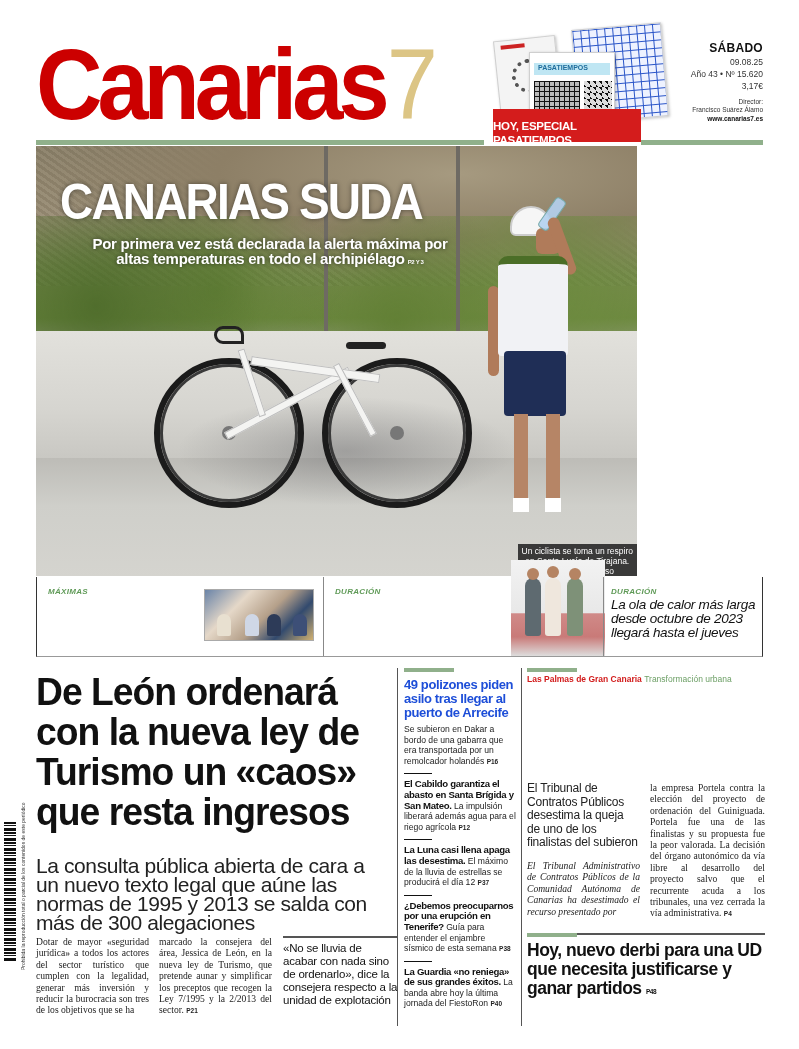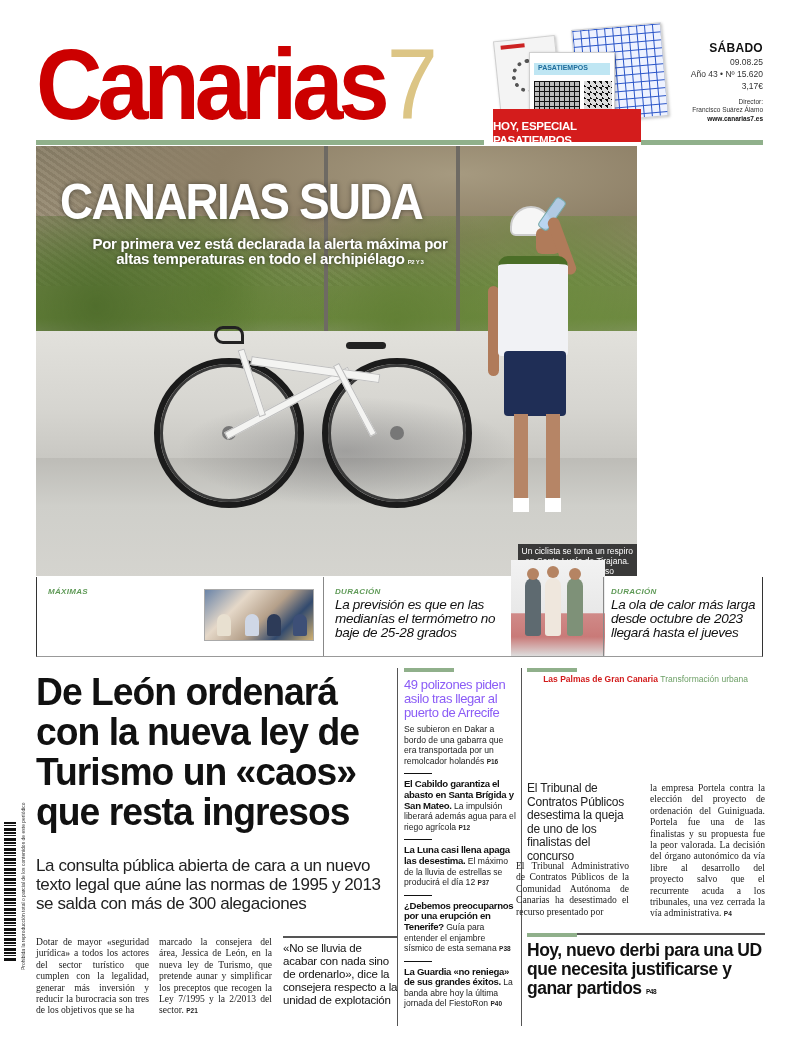--- a/index.html
+++ b/index.html
@@ -100,41 +100,41 @@
     background: linear-gradient(135deg, #6a84a8 0%, #e5d8c8 30%, #b5a08a 55%, #324a6e 75%, #d0b070 100%); border: 1px solid #aaa; }
   .photo-meeting .p { position: absolute; bottom: 4px; width: 14px; height: 22px; border-radius: 7px 7px 2px 2px; }
   .photo-people { position: absolute; left: 474px; top: -17px; width: 94px; height: 96px;
     background: linear-gradient(180deg, #f2f2f2 0%, #e8e8e8 55%, #d08a88 56%, #c97a78 80%, #ddd 100%); }
   .photo-people .p { position: absolute; top: 18px; width: 16px; height: 58px; border-radius: 8px 8px 3px 3px; }
   .photo-people .h { position: absolute; width: 12px; height: 12px; border-radius: 50%; background: #b58463; }
 
   
   .lead-title { position: absolute; left: 36px; top: 672px; width: 345px; font-weight: 700; font-size: 38px; line-height: 40px; letter-spacing: -1px; color: #111;
     transform: scaleX(0.98); transform-origin: left; }
-  .lead-sub { position: absolute; left: 36px; top: 856px; width: 350px; font-size: 17px; line-height: 19px; color: #222; letter-spacing: -0.4px; }
+  .lead-sub { position: absolute; left: 36px; top: 856px; width: 350px; font-size: 21px; line-height: 19px; color: #222; letter-spacing: -0.4px; }
   .body-col { position: absolute; font-family: "Liberation Serif", serif; font-size: 9.6px; line-height: 11.4px; color: #222; text-align: justify; }
   .pg-ref { font-family: "Liberation Sans", sans-serif; font-weight: 700; font-size: 6.5px; }
   .quote { position: absolute; left: 283px; top: 936px; width: 115px; border-top: 2px solid #555; padding-top: 4px; font-size: 11.5px; line-height: 13px; color: #111; letter-spacing: -0.2px; }
   .vline { position: absolute; width: 1px; background: #555; }
 
   .barcode { position: absolute; left: 4px; top: 822px; width: 12px; height: 140px;
     background: repeating-linear-gradient(180deg, #111 0 2px, #fff 2px 3px, #111 3px 4px, #fff 4px 6px, #111 6px 9px, #fff 9px 10px); }
   .legal { position: absolute; left: 20px; top: 820px; width: 6px; height: 150px; }
   .legal span { position: absolute; left: 0; top: 150px; transform: rotate(-90deg); transform-origin: left top; white-space: nowrap; font-size: 5px; color: #333; }
 
   .mid-col { position: absolute; left: 404px; top: 668px; width: 112px; }
   .mid-col .green { width: 50px; height: 4px; background: #90b08b; margin-bottom: 6px; }
-  .mid-h { font-weight: 400; font-size: 13px; line-height: 14px; color: #8b5cf6; letter-spacing: -0.4px; }
+  .mid-h { font-weight: 700; font-size: 13px; line-height: 14px; color: #1d4ed8; letter-spacing: -0.4px; }
   .mid-p { font-size: 8.6px; line-height: 10.6px; color: #222; margin-top: 4px; }
   .short-rule { width: 28px; height: 1px; background: #111; margin: 6px 0 5px; }
   .brief { font-size: 8.6px; line-height: 10.6px; color: #222; }
   .brief b { font-size: 9.6px; color: #111; letter-spacing: -0.3px; }
 
   .right-col { position: absolute; left: 527px; top: 668px; width: 237px; }
-  .rc-kicker { font-size: 8.5px; font-weight: 700; margin-top: 2px; text-align: center; }
+  .rc-kicker { font-size: 8.5px; font-weight: 700; margin-top: 2px; }
   .rc-kicker .red { color: #d21c1c; }
   .rc-kicker .grn { color: #6ea067; font-weight: 400; }
   .rc-title { font-weight: 700; font-size: 21px; line-height: 22px; letter-spacing: -0.6px; color: #111; margin-top: 2px; }
   .rc-sub { position: absolute; left: 527px; top: 782px; width: 112px; font-size: 12px; line-height: 13.5px; color: #222; letter-spacing: -0.2px; }
   .derbi { position: absolute; left: 527px; top: 933px; width: 238px; }
   .derbi .topline { height: 2px; background: #555; position: relative; }
   .derbi .topline::before { content: ""; position: absolute; left: 0; top: 0; width: 50px; height: 4px; background: #90b08b; }
   .derbi-title { font-weight: 700; font-size: 17.5px; line-height: 19px; color: #111; letter-spacing: -0.5px; margin-top: 6px; }
 </style>
 </head>
@@ -227,21 +227,20 @@
   </div>
   <div class="photo-meeting">
     <div class="p" style="left:12px; background:#e8e0d0;"></div>
     <div class="p" style="left:40px; background:#cfd7e6;"></div>
     <div class="p" style="left:62px; background:#2d3b58;"></div>
     <div class="p" style="left:88px; background:#3d4f77;"></div>
   </div>
   <div class="vdiv" style="left:286px;"></div>
   <div class="strip-item" style="left:298px; width:165px;">
     <div class="kicker">DURACIÓN</div>
-    <div class="strip-text">La previsión es que en las medianías el termómetro no baje de 25-28 grados</div>
   </div>
   <div class="photo-people">
     <div class="p" style="left:14px; background:#5e6a70;"></div>
       <div class="h" style="left:16px; top:8px;"></div>
     <div class="p" style="left:34px; background:#efe7dd;"></div>
       <div class="h" style="left:36px; top:6px;"></div>
     <div class="p" style="left:56px; background:#7e9178;"></div>
       <div class="h" style="left:58px; top:8px;"></div>
   </div>
   <div class="vdiv" style="left:566px;"></div>
@@ -292,22 +291,22 @@
 </div>
 <div class="vline" style="left:521px; top:668px; height:358px;"></div>
 
 <div class="right-col">
   <div style="width:50px; height:4px; background:#90b08b;"></div>
   <div class="rc-kicker">
     <span class="red">Las Palmas de Gran Canaria</span>
     <span class="grn">Transformación urbana</span>
   </div>
 </div>
-<div class="rc-sub">El Tribunal de Contratos Públicos desestima la queja de uno de los finalistas del concurso</div>
-<div class="body-col" style="left:516px; top:860px; width:113px;">El Tribunal Administrativo de Contratos Públicos de la Comunidad Autónoma de Canarias ha desestimado el recurso presentado por</div>
+<div class="rc-sub">El Tribunal de Contratos Públicos desestima la queja de uno de los finalistas del subieron</div>
+<div class="body-col" style="left:527px; top:860px; width:113px;font-style:italic;">El Tribunal Administrativo de Contratos Públicos de la Comunidad Autónoma de Canarias ha desestimado el recurso presentado por</div>
 <div class="body-col" style="left:650px; top:782px; width:115px;">
   <span>la empresa Portela contra la elección del proyecto de ordenación del Guiniguada. Portela fue una de las finalistas y su propuesta fue la peor valorada. La decisión del órgano autonómico da vía libre al desarrollo del proyecto salvo que el recurrente acuda a los tribunales, una vez cerrada la vía administrativa.</span> <span class="pg-ref">P4</span>
 </div>
 
 <div class="derbi">
   <div class="topline"></div>
   <div class="derbi-title">
     <span>Hoy, nuevo derbi para una UD que necesita justificarse y ganar partidos</span> <span class="pg-ref">P48</span>
   </div>
 </div>

